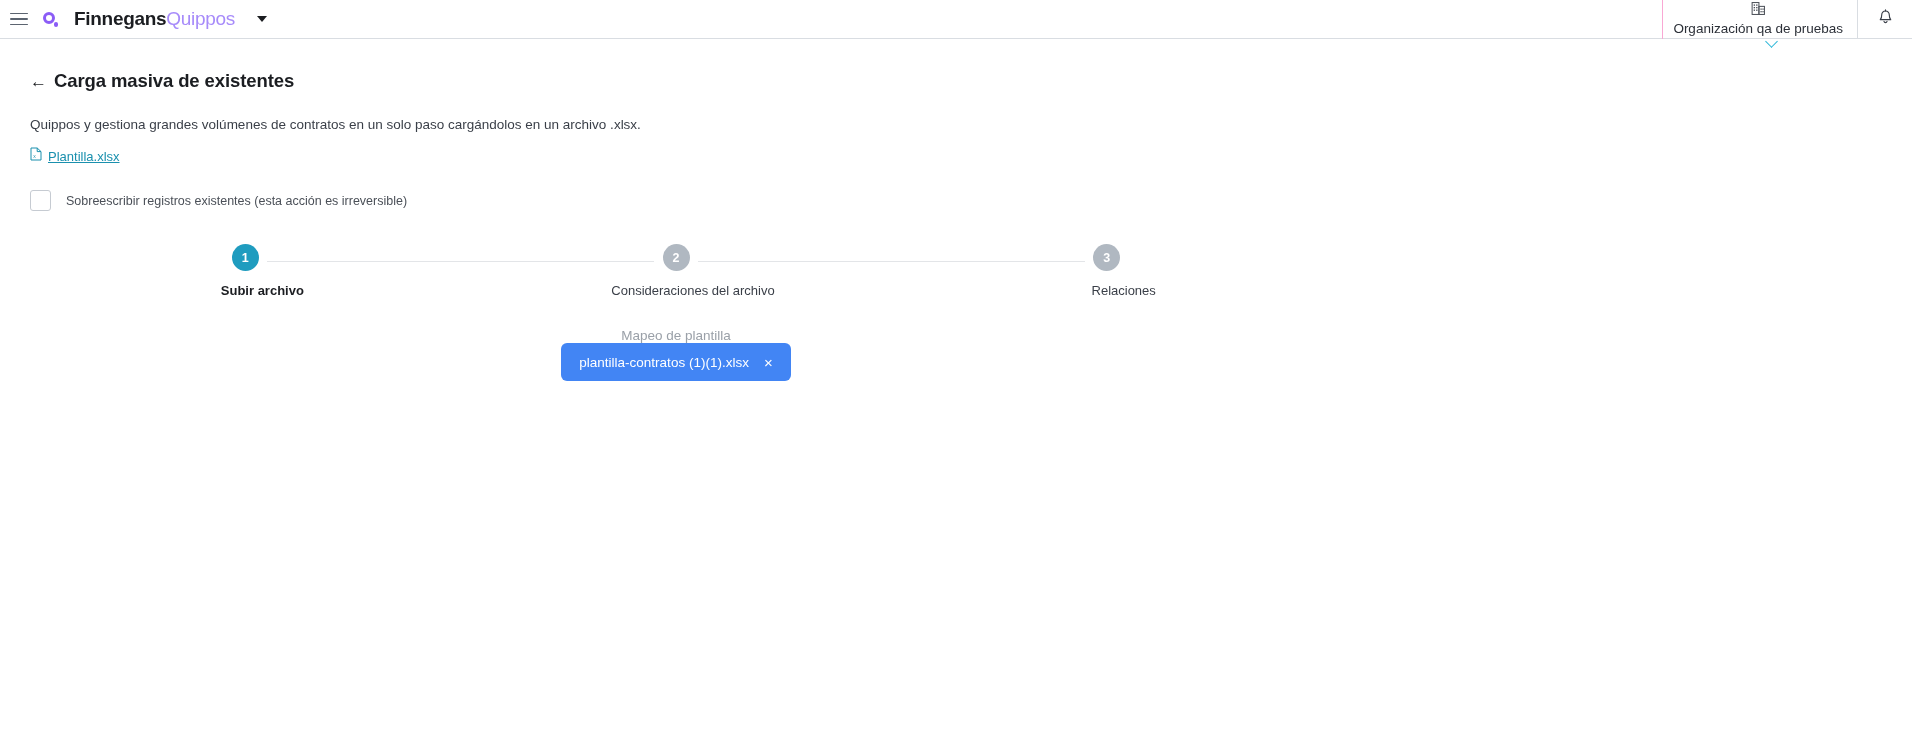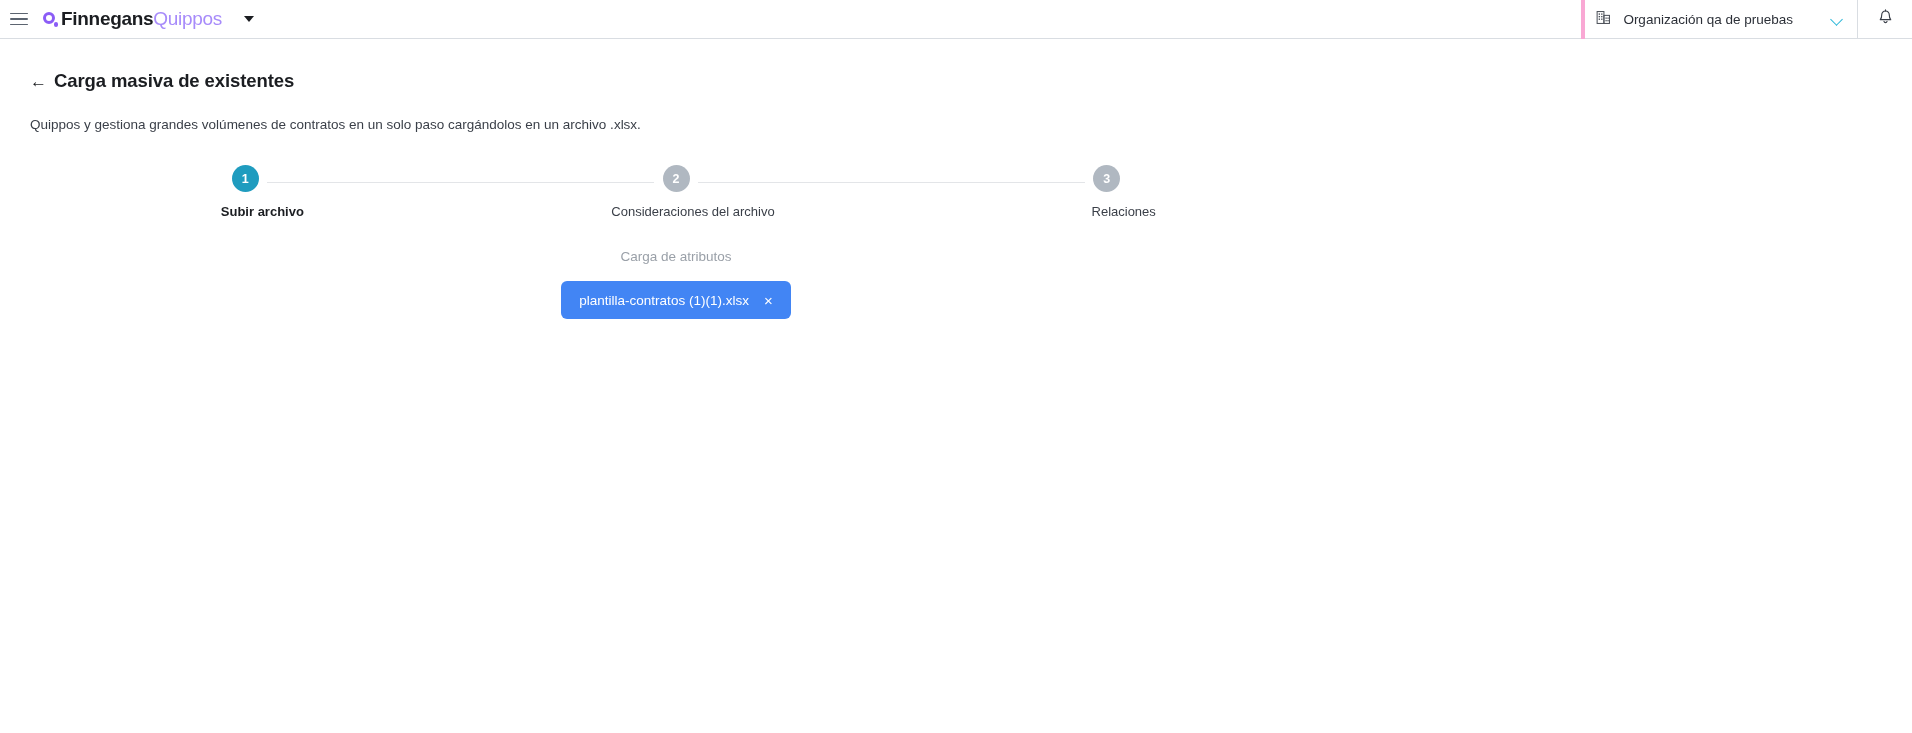--- a/index.html
+++ b/index.html
@@ -36,21 +36,21 @@
     display: block;
     height: 1.6px;
     width: 18px;
     background: #5c6470;
     border-radius: 1px;
   }
   .brand {
     display: flex;
     align-items: center;
     margin-left: 11px;
-    gap: 3px;
+    gap: 16px;
     cursor: pointer;
   }
   .brand-mark {
     position: relative;
     width: 15px;
     height: 15px;
     flex: none;
   }
   .brand-mark .ring {
     position: absolute;
@@ -80,25 +80,25 @@
   .header-right {
     position: absolute;
     right: 0; top: 0;
     height: 39px;
     display: flex;
     align-items: center;
   }
   .org-picker {
     display: flex;
     align-items: center;
-    gap: 11px;
     height: 39px;
     padding: 0 14px 0 10px;
     cursor: pointer;
-    border-left: 4px solid #f9a8d4;
+    border-left: 1px solid #f9a8d4;
+    flex-direction: column;
   }
   .org-name { font-size: 13.5px; color: #2c3038; white-space: nowrap; }
   .org-caret {
     margin-left: 28px;
     width: 11px; height: 11px;
     position: relative;
   }
   .org-caret::after {
     content: "";
     position: absolute;
@@ -251,21 +251,20 @@
     margin-top: 30px;
     display: flex;
     flex-direction: column;
     align-items: center;
   }
   .mapping-caption {
     font-size: 13.5px;
     color: #9aa0a8;
   }
   .file-chip {
-    margin-top: 17px;
     background: #4285f4;
     border-radius: 6px;
     height: 38px;
     padding: 0 18px;
     display: flex;
     align-items: center;
     gap: 15px;
     cursor: pointer;
   }
   .file-chip-name {
@@ -378,21 +377,35 @@
 <div class="page">
 
   <div class="page-title-row">
     <span class="back-arrow">←</span>
     <span class="page-title">Carga masiva de existentes</span>
   </div>
 
   <div class="page-desc">Quippos y gestiona grandes volúmenes de contratos en un solo paso cargándolos en un archivo .xlsx.</div>
 
 
-
+  <div class="template-link-row">
+    <span>
+      <svg width="12" height="14" viewBox="0 0 12 14" fill="none">
+        <path d="M1 1h6.2L11 4.6V13H1z" stroke="#1a90ae" stroke-width="1"></path>
+        <path d="M7.2 1v3.6H11" stroke="#1a90ae" stroke-width="1"></path>
+        <text x="3.2" y="11" font-size="5" fill="#1a90ae" font-family="Liberation Sans, sans-serif">x</text>
+      </svg>
+    </span>
+    <span class="template-link">Plantilla.xlsx</span>
+  </div>
+
+  <div class="overwrite-row">
+    <span class="cbox"></span>
+    <span class="overwrite-label">Sobreescribir registros existentes (esta acción es irreversible)</span>
+  </div>
 
   <div class="stepper">
 
     <div class="step">
 
       <span class="line-r"></span>
       <span class="step-circle active">1</span>
       <span class="step-label active">Subir archivo</span>
     </div>
 
@@ -406,21 +419,21 @@
     <div class="step">
       <span class="line-l"></span>
 
       <span class="step-circle inactive">3</span>
       <span class="step-label">Relaciones</span>
     </div>
   </div>
 
   <div class="upload-zone">
 
-    <div class="mapping-caption">Carga de atributos</div>
+    <div class="mapping-caption">Mapeo de plantilla</div>
 
     <div class="file-chip">
       <span class="file-chip-name">plantilla-contratos (1)(1).xlsx</span>
       <span class="file-chip-x">×</span>
     </div>
 
   </div>
 
 </div>
 

